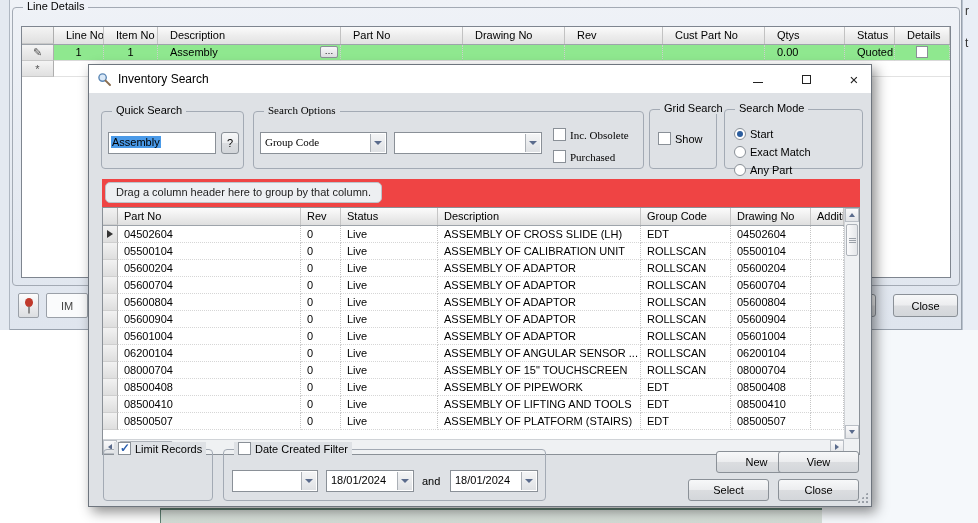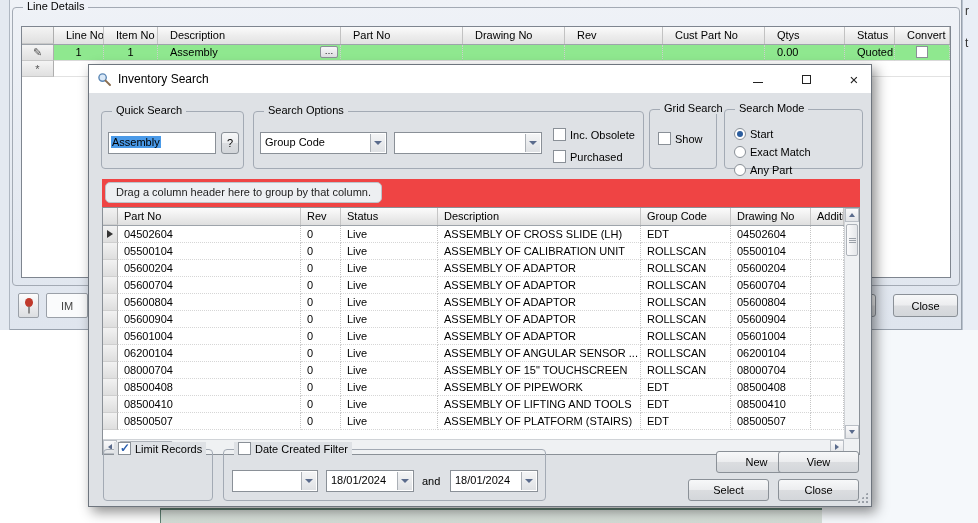--- a/index.html
+++ b/index.html
@@ -153,21 +153,21 @@
           <div class="tg-rowhdr"></div>
         <div class="tg-hcell" style="width: 50px;">Line No</div>
             <div class="tg-hcell" style="width: 54px;">Item No</div>
             <div class="tg-hcell" style="width: 183px;">Description</div>
             <div class="tg-hcell" style="width: 122px;">Part No</div>
             <div class="tg-hcell" style="width: 102px;">Drawing No</div>
             <div class="tg-hcell" style="width: 98px;">Rev</div>
             <div class="tg-hcell" style="width: 102px;">Cust Part No</div>
             <div class="tg-hcell" style="width: 80px;">Qtys</div>
             <div class="tg-hcell" style="width: 50px;">Status</div>
-            <div class="tg-hcell" style="flex: 1 1 0%;">Convert</div>
+            <div class="tg-hcell" style="flex: 1 1 0%;">Details</div>
           </div>
         <div class="tg-row highlight" id="line-grid-row1">
           <div class="tg-rowhdr">✎</div>
         <div class="tg-cell" style="width: 50px; text-align: center; padding-left: 0px;">1</div>
             <div class="tg-cell" style="width: 54px; text-align: center; padding-left: 0px;">1</div>
             <div class="tg-cell" style="width: 183px; text-align: left;">Assembly<span class="ellipsis-btn">…</span></div>
             <div class="tg-cell" style="width: 122px; text-align: left;"></div>
             <div class="tg-cell" style="width: 102px; text-align: left;"></div>
             <div class="tg-cell" style="width: 98px; text-align: left;"></div>
             <div class="tg-cell" style="width: 102px; text-align: left;"></div>
@@ -235,21 +235,21 @@
     <div class="groupbox" style="left:12px; top:46px; width:143px; height:58px;">
       <span class="gb-label">Quick Search</span>
       <div class="textbox" style="left:6px; top:20px; width:108px; height:22px; padding:3px 2px 0 2px;">
         <span class="selected-text">Assembly</span>
       </div>
       <div class="win-btn" style="position:absolute; left:119px; top:20px; width:18px; height:22px;">
         <span>?</span>
       </div>
     </div>
 
-    <div class="groupbox" style="left:164px; top:46px; width:391px; height:58px;">
+    <div class="groupbox" style="left:164px; top:46px; width:391px; height:58px;font-family:Liberation Serif, serif;">
       <span class="gb-label">Search Options</span>
       <div class="combo" style="left:6px; top:20px; width:127px; height:22px;">
         <span class="val">Group Code</span>
         <span class="drop-btn">
             <span class="tri-down"></span>
           </span>
       </div>
       <div class="combo" style="left:140px; top:20px; width:148px; height:22px;">
         <span class="val"></span>
         <span class="drop-btn">

